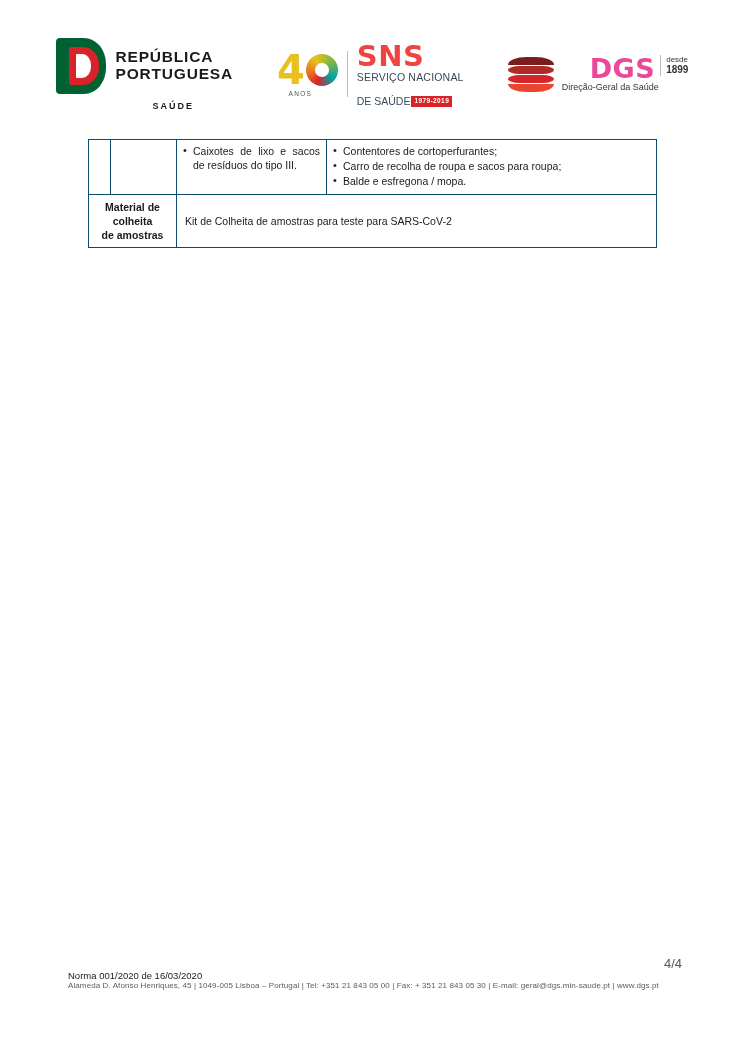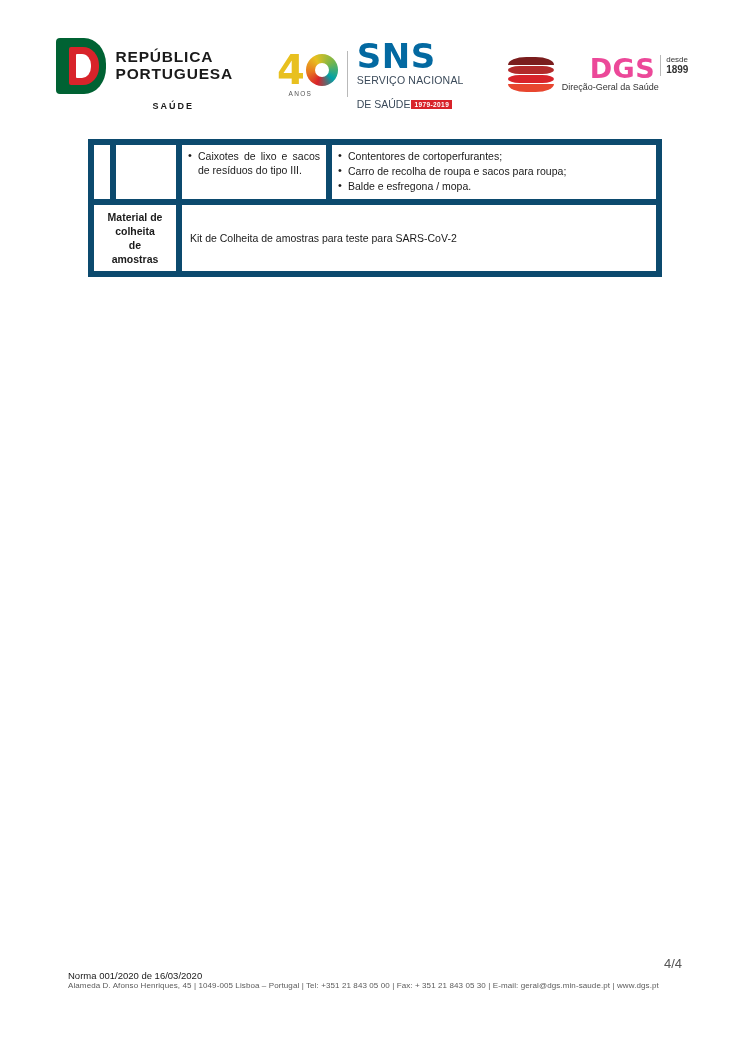--- a/index.html
+++ b/index.html
@@ -143,34 +143,33 @@
   }
   .sns-divider {
     width: 1px;
     height: 46px;
     background: #b9b9b9;
   }
   .sns-right {
     line-height: 1.1;
   }
   .sns-right .sns-word {
-    font-size: 34px;
-    font-weight: 700;
-    color: #0369a1;
+    font-size: 29px;
+    font-weight: 700;
+    color: #ef4444;
     letter-spacing: 0.5px;
     font-family: "DejaVu Sans", sans-serif;
   }
   .sns-right .sns-l2 {
     font-size: 10.5px;
     color: #3b4a5a;
     letter-spacing: 0.2px;
   }
   .sns-right .sns-l3row {
     display: flex;
-    align-items: center;
     gap: 1px;
     margin-top: 12px;
   }
   .sns-right .sns-l3 {
     font-size: 10.5px;
     color: #3b4a5a;
   }
   .sns-years {
     background: #d8232a;
     color: #fff;
@@ -234,21 +233,21 @@
     top: 139px;
     left: 88px;
     width: 568px;
   }
   table.doc {
     border-collapse: collapse;
     width: 568px;
     table-layout: fixed;
   }
   table.doc td {
-    border: 6px solid #0c4a6e;
+    border: 1px solid #0c4a6e;
     vertical-align: top;
     padding: 4px 6px;
     font-size: 10.5px;
     line-height: 1.35;
   }
   .col-a { width: 22px; }
   .col-b { width: 66px; }
   .col-c { width: 150px; }
   .col-d { width: 330px; }
 

